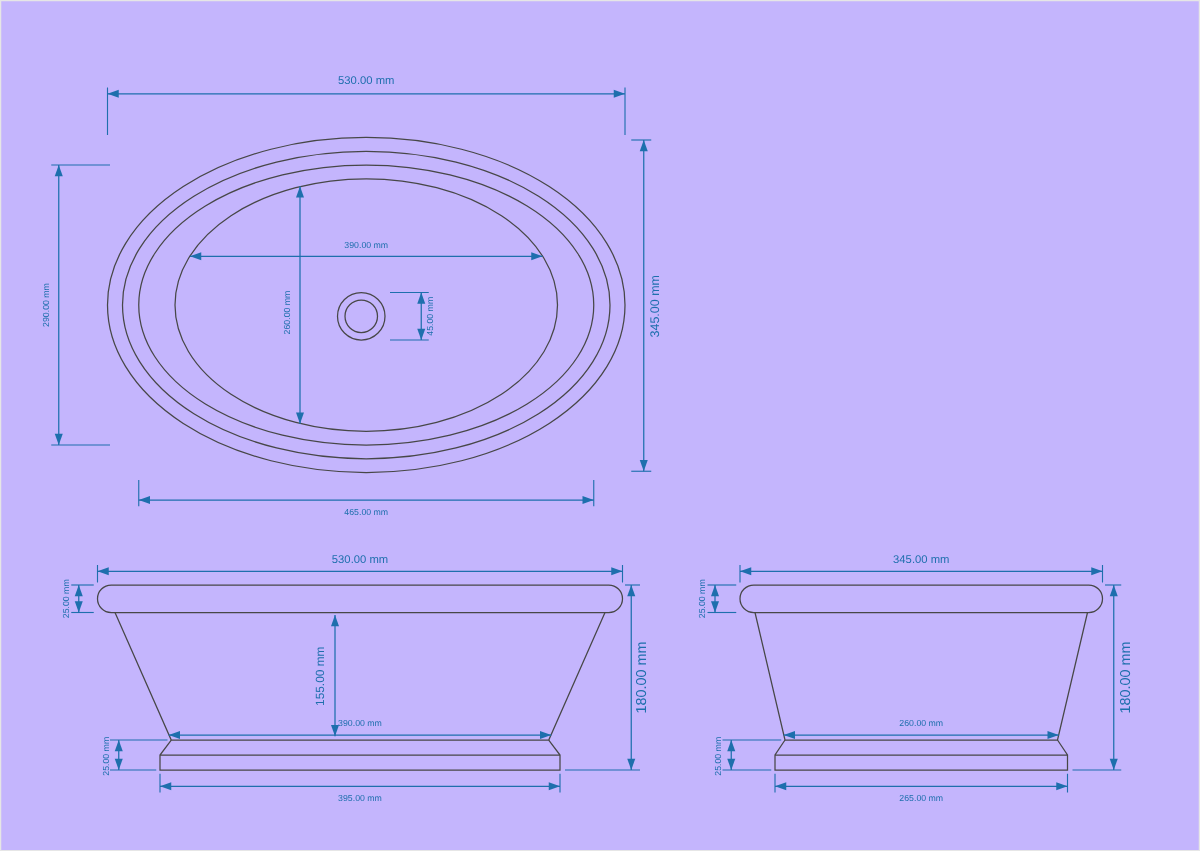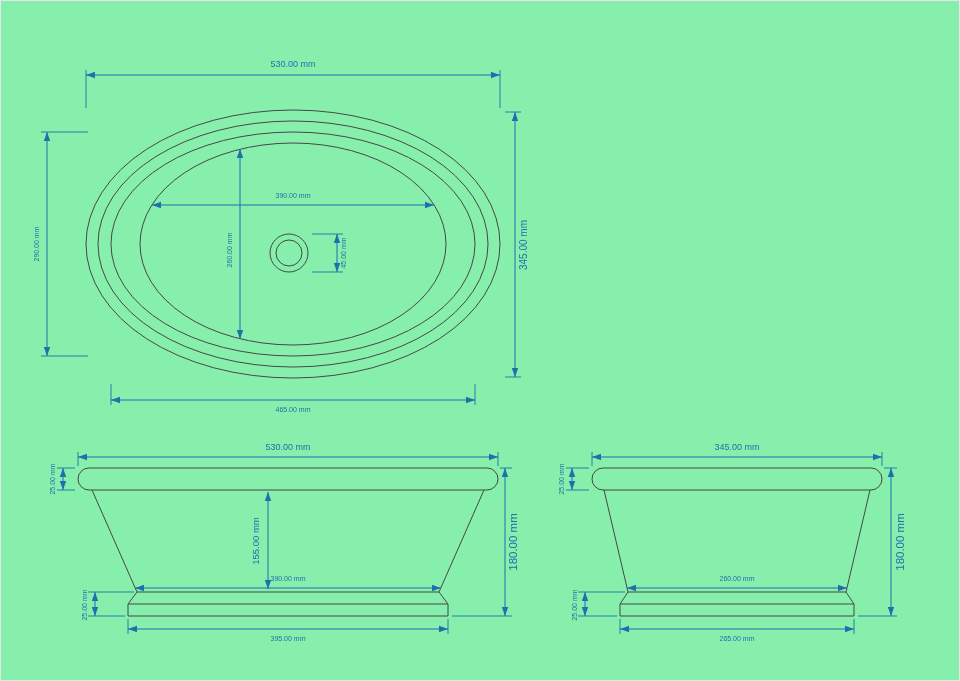--- a/index.html
+++ b/index.html
@@ -1,17 +1,17 @@
 <!DOCTYPE html>
 <html><head>
 <meta charset="utf-8">
 <style>
   html, body { margin: 0; padding: 0; background: #ffffff; }
   body { width: 960px; height: 681px; overflow: hidden; font-family: "Liberation Sans", sans-serif; }
-  .canvas { width: 960px; height: 681px; background: #86efac; outline: 1px solid #e6e6e6; outline-offset: -1px; }
+  .canvas { width: 960px; height: 681px; background: #c4b5fd; outline: 1px solid #e6e6e6; outline-offset: -1px; }
   .outline { fill: none; stroke: #474747; stroke-width: 1; }
   .dim { stroke: #1e6fad; stroke-width: 1; fill: none; }
   .ext { stroke: #1e6fad; stroke-width: 0.9; fill: none; }
   .dim-text { fill: #1e6fad; font-family: "Liberation Sans", sans-serif; }
 </style>
 </head>
 <body>
 
 <div class="canvas">
 <svg width="960" height="681" viewBox="0 0 960 681" xmlns="http://www.w3.org/2000/svg">

